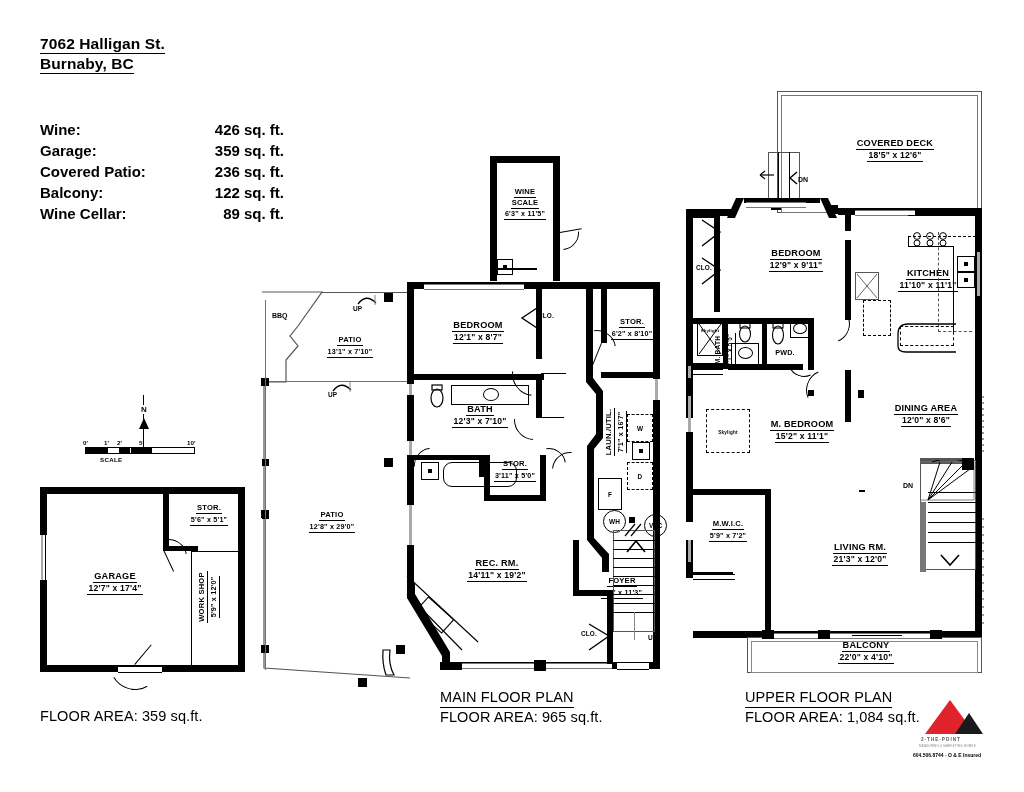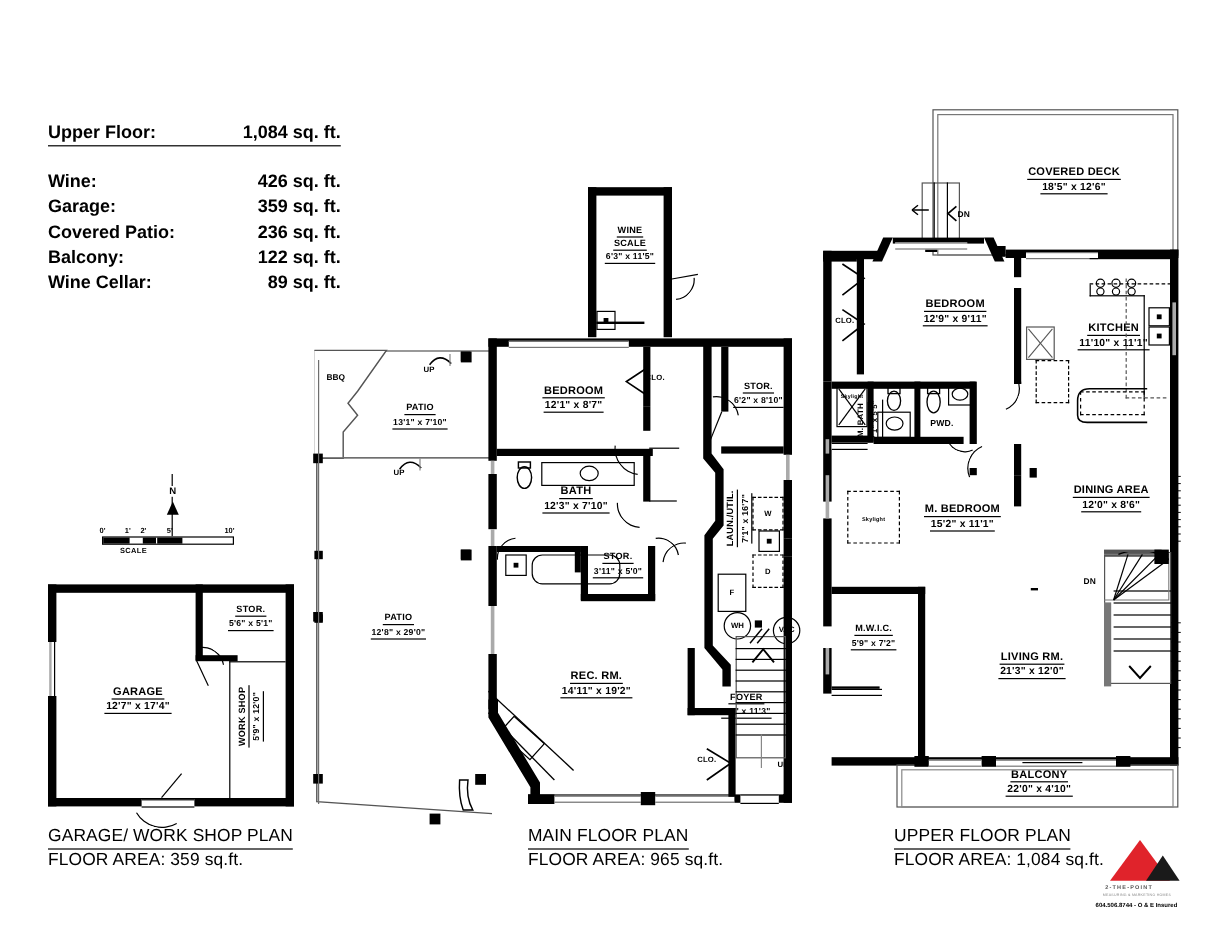--- a/index.html
+++ b/index.html
@@ -70,26 +70,28 @@
   .logophone{position:absolute;font-size:5px;font-weight:bold;color:#000;white-space:nowrap;}
 
   .up{position:absolute;font-size:6.5px;font-weight:bold;}
   .arrowline{position:absolute;background:#000;}
 </style>
 </head>
 <body>
 
 <div id="stage">
 
+  <div class="hdr">
+    <div class="addr">
+      <div>7062 Halligan St.</div><br>
+      <div>Burnaby, BC</div>
+    </div>
+  </div>
 
   <div class="areas">
-    <div class="arow ul">
-      <span class="k">Upper Floor:</span>
-      <span class="v">1,084 sq. ft.</span>
-    </div>
     <div class="gap"></div>
     <div class="arow">
       <span class="k">Wine:</span>
       <span class="v">426 sq. ft.</span>
     </div>
     <div class="arow">
       <span class="k">Garage:</span>
       <span class="v">359 sq. ft.</span>
     </div>
     <div class="arow">
@@ -157,21 +159,21 @@
     <div class="lbl sm" style="left:176px;top:502px;width:66px;">
       <span class="n">STOR.</span><br>
       <span class="d">5'6" x 5'1"</span>
     </div>
     <div class="lbl sm vert" style="left:172px;top:585px;width:72px;">
       <span class="n">WORK SHOP</span><br>
       <span class="d">5'9" x 12'0"</span>
     </div>
 
     <div class="cap" style="left:40px;top:688px;">
-      <span class="t">GARAGE/ WORK SHOP PLAN</span><br>
+      <br>
       <span>FLOOR AREA: 359 sq.ft.</span>
     </div>
   </div>
 
   <div>
 
     <div class="ob-thin" style="left:262px;top:292px;width:148px;height:90px;border-color:#555;"></div>
 
     <svg style="position:absolute;left:260px;top:290px;width:84px;height:96px;" viewBox="0 0 84 96">
       <polyline points="2,2 62,2 38,36 30,46 38,56 26,70 26,92 2,92" fill="#fff" stroke="#555" stroke-width="1.2"></polyline>

